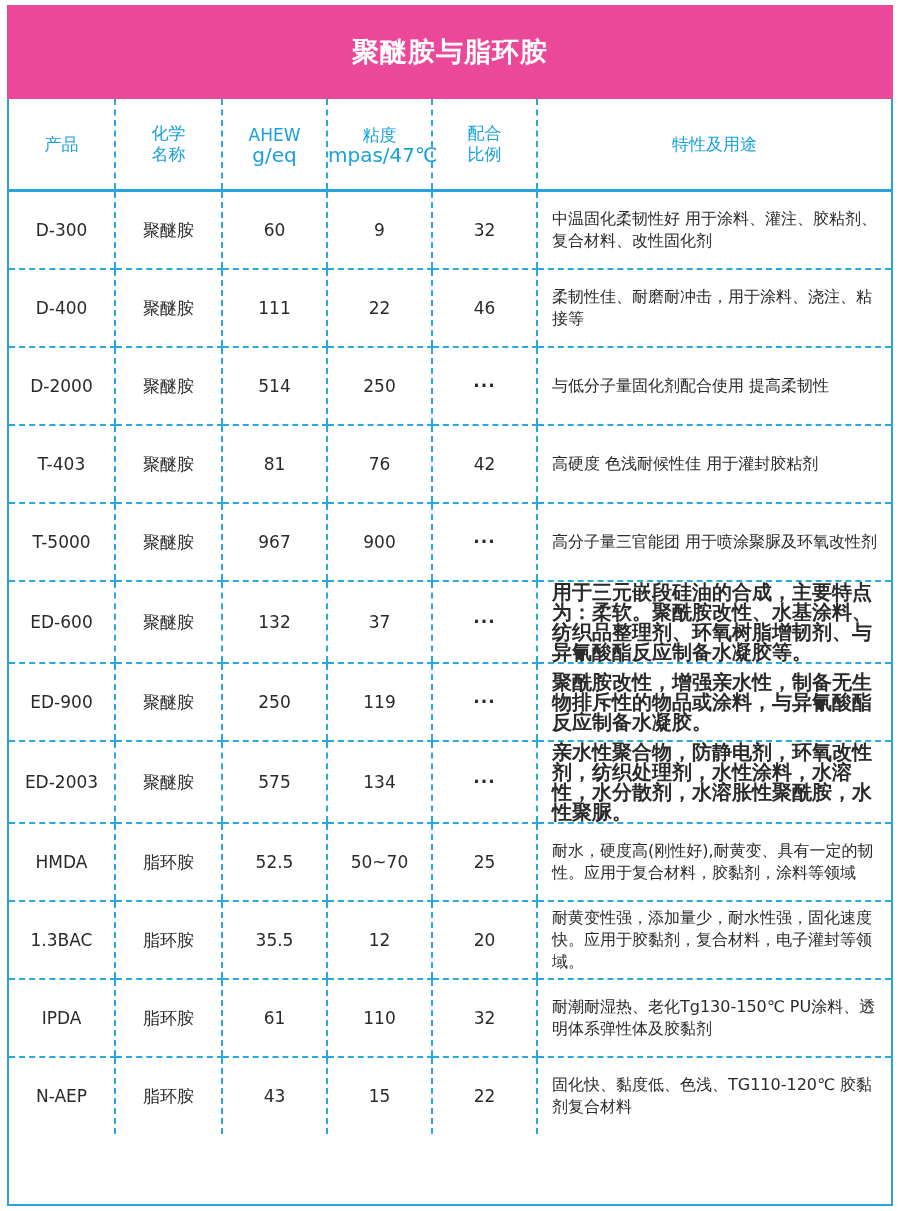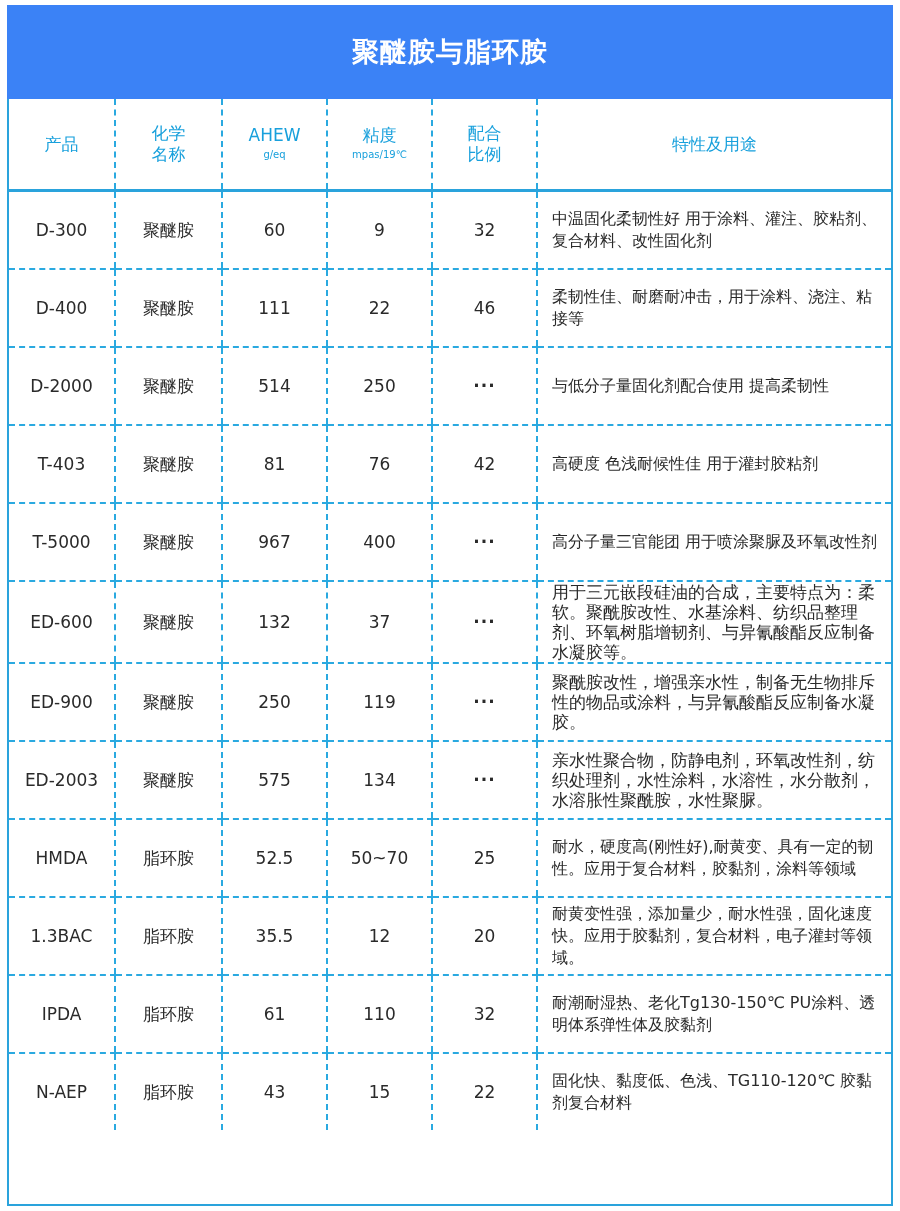--- a/index.html
+++ b/index.html
@@ -25,21 +25,21 @@
       border: 2px solid #2aa3dc;
       border-top: none;
       background: #ffffff;
     }
     .banner {
       position: absolute;
       left: -2px;
       top: 0;
       width: 886px;
       height: 94px;
-      background: #3b82f6;
+      background: #ec4899;
       display: flex;
       align-items: center;
       justify-content: center;
     }
     .banner-title {
       color: #ffffff;
       font-size: 27px;
       font-weight: bold;
       letter-spacing: 1px;
     }
@@ -71,40 +71,41 @@
     table.grid thead th {
       height: 90px;
       color: #18a0dc;
       font-weight: normal;
       font-size: 17px;
       line-height: 21px;
       border-bottom: 3px solid #2aa3dc;
     }
     table.grid thead th .sub {
       display: block;
-      font-size: 10px;
+      font-size: 20px;
       line-height: 18px;
     }
     table.grid tbody td {
       height: 76px;
       font-size: 17px;
       color: #2a2a2a;
     }
     table.grid tbody tr:last-child td {
       border-bottom: none;
     }
     table.grid tbody td.desc {
       text-align: left;
       padding: 0 10px 0 14px;
       font-size: 16px;
       line-height: 22px;
     }
     table.grid tbody td.desc.small {
-      font-size: 17px;
+      font-size: 20px;
       line-height: 20px;
+      font-weight: bold;
     }
     .ratio-dots {
       font-weight: bold;
       letter-spacing: 1px;
     }
   </style>
 </head>
 <body>
 
 <div class="sheet">
@@ -127,21 +128,21 @@
         <th>
           <span style="display:block">化学</span>
           <span style="display:block">名称</span>
         </th>
         <th>
           <span style="display:block">AHEW</span>
           <span class="sub">g/eq</span>
         </th>
         <th>
           <span style="display:block">粘度</span>
-          <span class="sub">mpas/19℃</span>
+          <span class="sub">mpas/47℃</span>
         </th>
         <th>
           <span style="display:block">配合</span>
           <span style="display:block">比例</span>
         </th>
         <th><span>特性及用途</span></th>
       </tr>
     </thead>
     <tbody>
       <tr>
@@ -173,21 +174,21 @@
         <td>聚醚胺</td>
         <td>81</td>
         <td>76</td>
         <td>42</td>
         <td class="desc">高硬度 色浅耐候性佳 用于灌封胶粘剂</td>
       </tr>
       <tr>
         <td>T-5000</td>
         <td>聚醚胺</td>
         <td>967</td>
-        <td>400</td>
+        <td>900</td>
         <td class="ratio-dots">···</td>
         <td class="desc">高分子量三官能团 用于喷涂聚脲及环氧改性剂</td>
       </tr>
       <tr>
         <td>ED-600</td>
         <td>聚醚胺</td>
         <td>132</td>
         <td>37</td>
         <td class="ratio-dots">···</td>
         <td class="desc small">用于三元嵌段硅油的合成，主要特点为：柔软。聚酰胺改性、水基涂料、纺织品整理剂、环氧树脂增韧剂、与异氰酸酯反应制备水凝胶等。</td>

